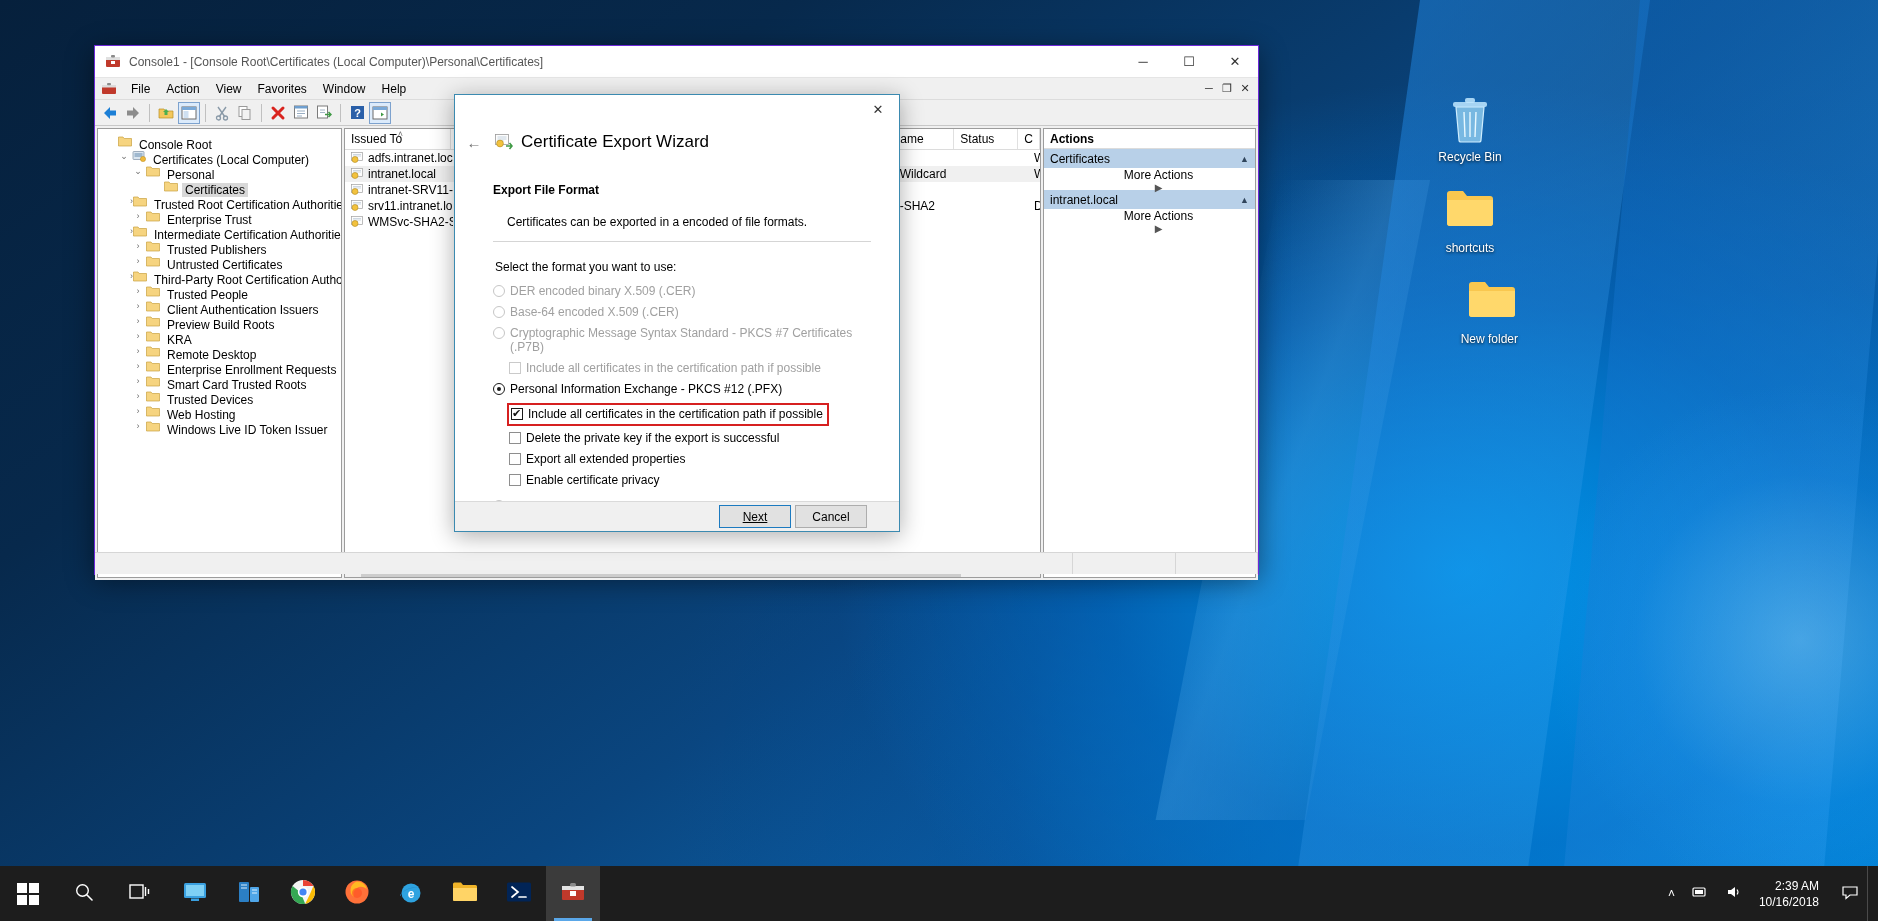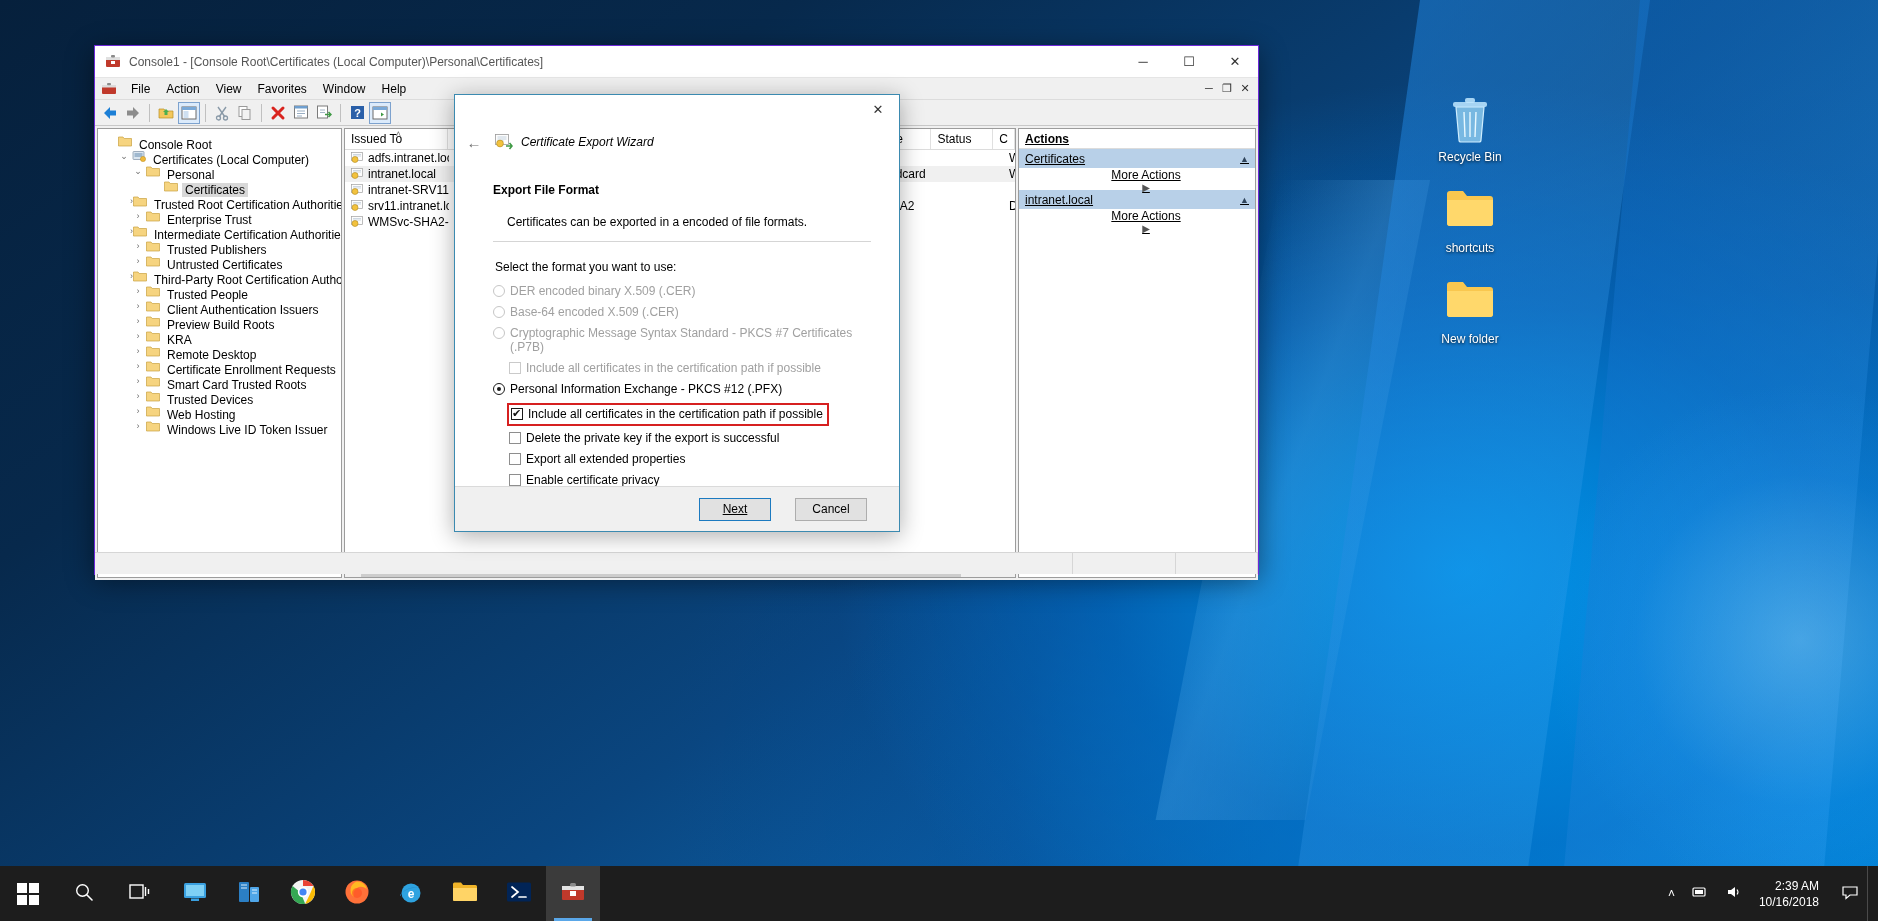--- a/index.html
+++ b/index.html
@@ -75,21 +75,21 @@
   }
   .tb-item { width: 22px; height: 22px; display: flex; align-items: center; justify-content: center; }
   .tb-item.active { background: #dcebfb; border: 1px solid #7da2ce; }
   .tb-sep { width: 1px; height: 18px; background: #c0c0c0; margin: 0 4px; }
 
   .panes { display: flex; height: 454px; background: #f0f0f0; padding: 2px; gap: 2px; }
 
   .pane { background: #fff; border: 1px solid #9c9c9c; overflow: hidden; position: relative; }
   #tree-pane { width: 245px; }
   #list-pane { flex: 1; display: flex; flex-direction: column; }
-  #actions-pane { width: 238px; text-decoration: underline; }
+  #actions-pane { width: 213px; }
 
   .tree { padding: 4px 0 0 4px; font-size: 12px; color: #000; }
   .tree-row { display: flex; align-items: center; height: 15px; white-space: nowrap; }
   .tree-row .twisty { width: 16px; text-align: center; color: #6d6d6d; font-size: 9px; }
   .tree-row .ficon { width: 14px; height: 12px; margin-right: 4px; flex: none; }
   .tree-row .tlabel { padding: 0 3px; margin-top: 8px; }
   .tree-row.selected .tlabel { background: #d8d8d8; }
 
   .list-head {
     height: 21px; background: #fff; border-bottom: 1px solid #dcdcdc;
@@ -143,21 +143,21 @@
   .wz-close {
     width: 42px; height: 28px; display: flex; align-items: center; justify-content: center;
     font-size: 13px; color: #333;
   }
   .wz-header { display: flex; align-items: center; padding: 4px 0 0 8px; height: 34px; }
   .wz-back {
     width: 22px; height: 22px; border-radius: 11px; display: flex;
     align-items: center; justify-content: center; color: #6e6e6e; font-size: 15px;
   }
   .wz-appicon { width: 18px; height: 16px; margin: 0 8px 0 10px; }
-  .wz-title { font-size: 12px; font-style: italic; }
+  .wz-title { font-size: 17px; }
   .wz-body { padding: 26px 28px 0 38px; }
   .wz-subtitle { font-weight: bold; font-size: 12px; margin-bottom: 18px; }
   .wz-desc { font-size: 12px; margin-left: 14px; }
   .wz-rule { height: 1px; background: #d5d5d5; margin: 12px 0 18px 0; }
   .wz-prompt { margin: 0 0 10px 2px; font-size: 12px; }
 
   .opt-row { display: flex; align-items: flex-start; margin-bottom: 7px; }
   .opt-row.indent { margin-left: 16px; }
   .radio {
     width: 12px; height: 12px; border-radius: 50%; border: 1px solid #9a9a9a;
@@ -181,23 +181,23 @@
   }
   .opt-label { font-size: 12px; line-height: 14px; }
   .opt-label.dis { color: #a0a0a0; }
 
   .hl-box {
     border: 2px solid #d62020; padding: 2px 4px 3px 2px;
     display: inline-flex; align-items: flex-start; margin-left: 14px; margin-bottom: 5px;
   }
 
   .wz-footer {
-    position: absolute; left: 0; bottom: 0; width: 100%; height: 45px;
+    position: absolute; left: 0; bottom: 0; width: 100%; height: 30px;
     background: #f0f0f0; border-top: 1px solid #dadada;
-    display: flex; align-items: center; justify-content: flex-end; gap: 24px; padding-right: 32px;
+    display: flex; align-items: center; justify-content: flex-end; gap: 4px; padding-right: 32px;
   }
   .wz-btn {
     min-width: 72px; height: 23px; background: #e1e1e1; border: 1px solid #adadad;
     font-size: 12px; display: flex; align-items: center; justify-content: center;
     font-family: "Liberation Sans", sans-serif;
   }
   .wz-btn.default { border: 1px solid #1c7ac0; background: #e1e1e1; }
   .wz-btn.default .u { text-decoration: underline; }
 
   
@@ -250,21 +250,21 @@
 <div class="desk-icon" style="left:1422px; top:186px;">
   <span class="glyph">
     <svg width="52" height="44" viewBox="0 0 52 44">
       <path d="M3 8 Q3 5 6 5 L19 5 L23 10 L46 10 Q49 10 49 13 L49 37 Q49 40 46 40 L6 40 Q3 40 3 37 Z" fill="#f9c74f"></path>
       <path d="M3 14 L49 14 L49 37 Q49 40 46 40 L6 40 Q3 40 3 37 Z" fill="#ffd86b"></path>
     </svg>
   </span>
   <span>shortcuts</span>
 </div>
 
-<div class="desk-icon" style="left:1422px; top:277px;">
+<div class="desk-icon" style="left:1422px; top:277px;text-align:right;">
   <span class="glyph">
     <svg width="52" height="44" viewBox="0 0 52 44">
       <path d="M3 8 Q3 5 6 5 L19 5 L23 10 L46 10 Q49 10 49 13 L49 37 Q49 40 46 40 L6 40 Q3 40 3 37 Z" fill="#f9c74f"></path>
       <path d="M3 14 L49 14 L49 37 Q49 40 46 40 L6 40 Q3 40 3 37 Z" fill="#ffd86b"></path>
     </svg>
   </span>
   <span>New folder</span>
 </div>
 
 <div id="mmc">
@@ -538,21 +538,21 @@
           <span class="tlabel">Remote Desktop</span>
         </div>
 
         <div class="tree-row" style="padding-left:28px;">
           <span class="twisty">›</span>
           <span class="ficon">
             <svg width="14" height="12" viewBox="0 0 14 12">
                 <path d="M0.5 2 L5 2 L6.2 3.5 L13.5 3.5 L13.5 11 L0.5 11 Z" fill="#f6d480" stroke="#c9a23f" stroke-width="0.7"></path>
               </svg>
           </span>
-          <span class="tlabel">Certificate Enrollment Requests</span>
+          <span class="tlabel">Enterprise Enrollment Requests</span>
         </div>
 
         <div class="tree-row" style="padding-left:28px;">
           <span class="twisty">›</span>
           <span class="ficon">
             <svg width="14" height="12" viewBox="0 0 14 12">
                 <path d="M0.5 2 L5 2 L6.2 3.5 L13.5 3.5 L13.5 11 L0.5 11 Z" fill="#f6d480" stroke="#c9a23f" stroke-width="0.7"></path>
               </svg>
           </span>
           <span class="tlabel">Smart Card Trusted Roots</span>

